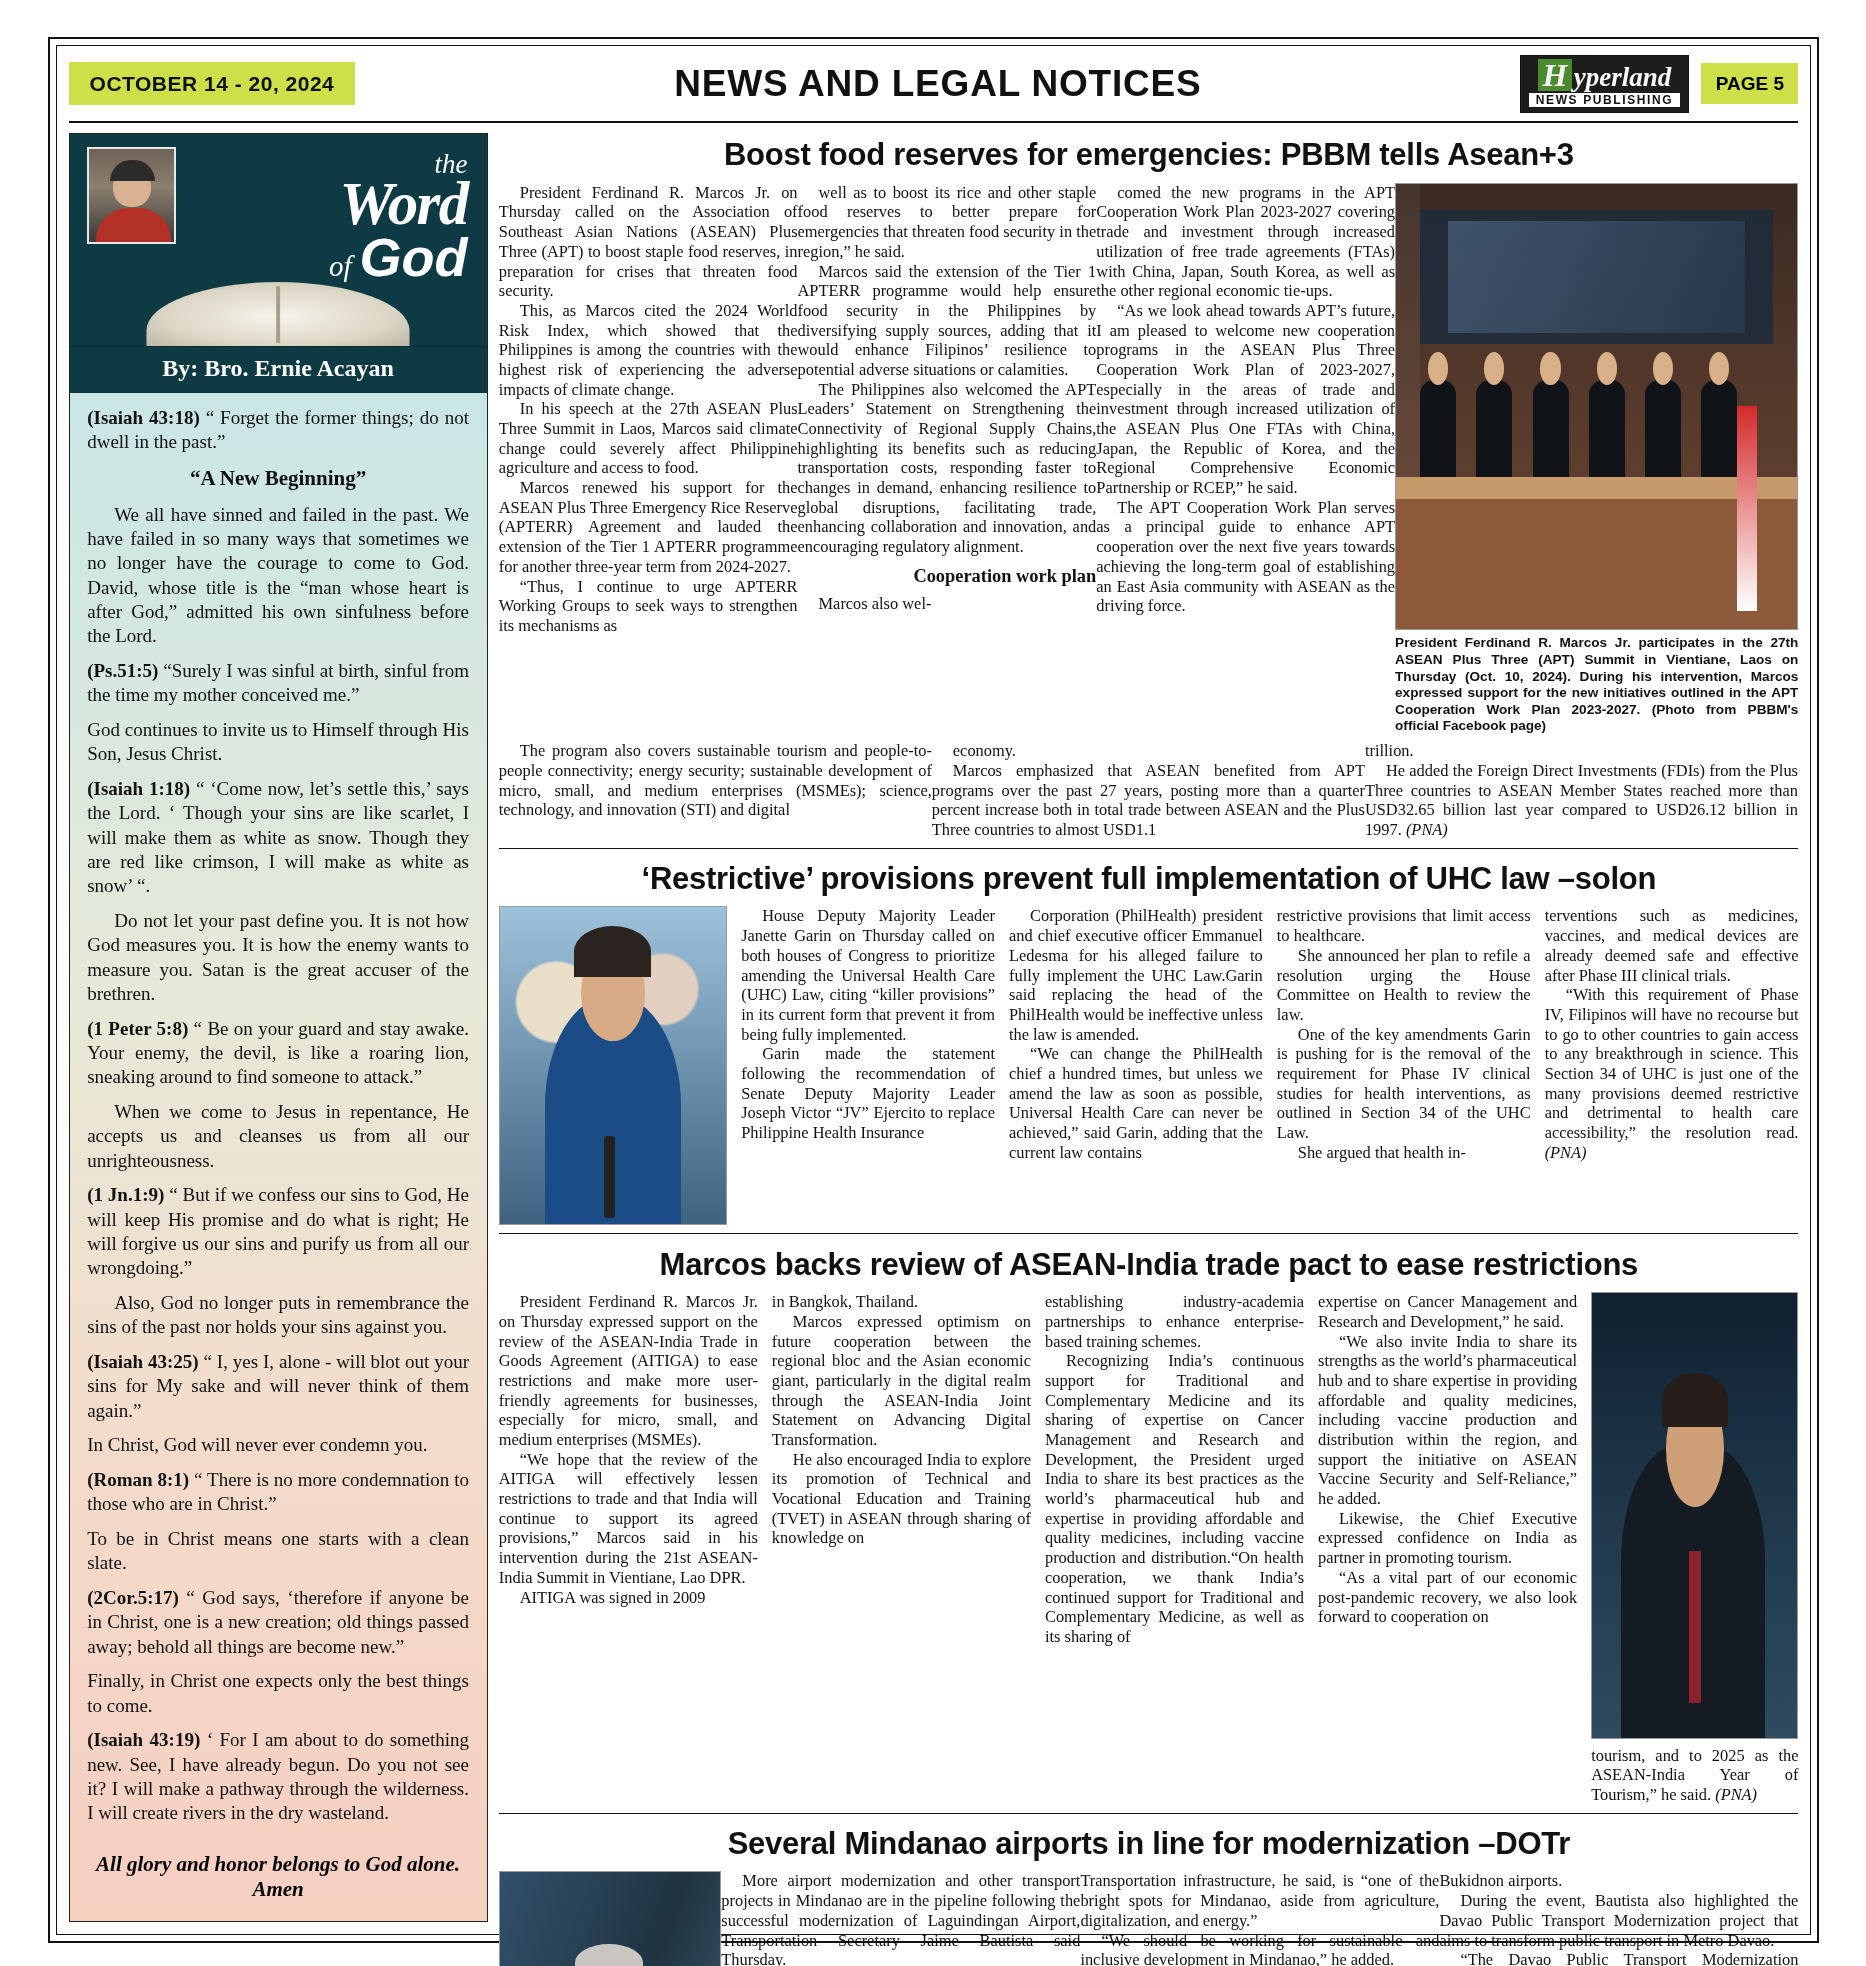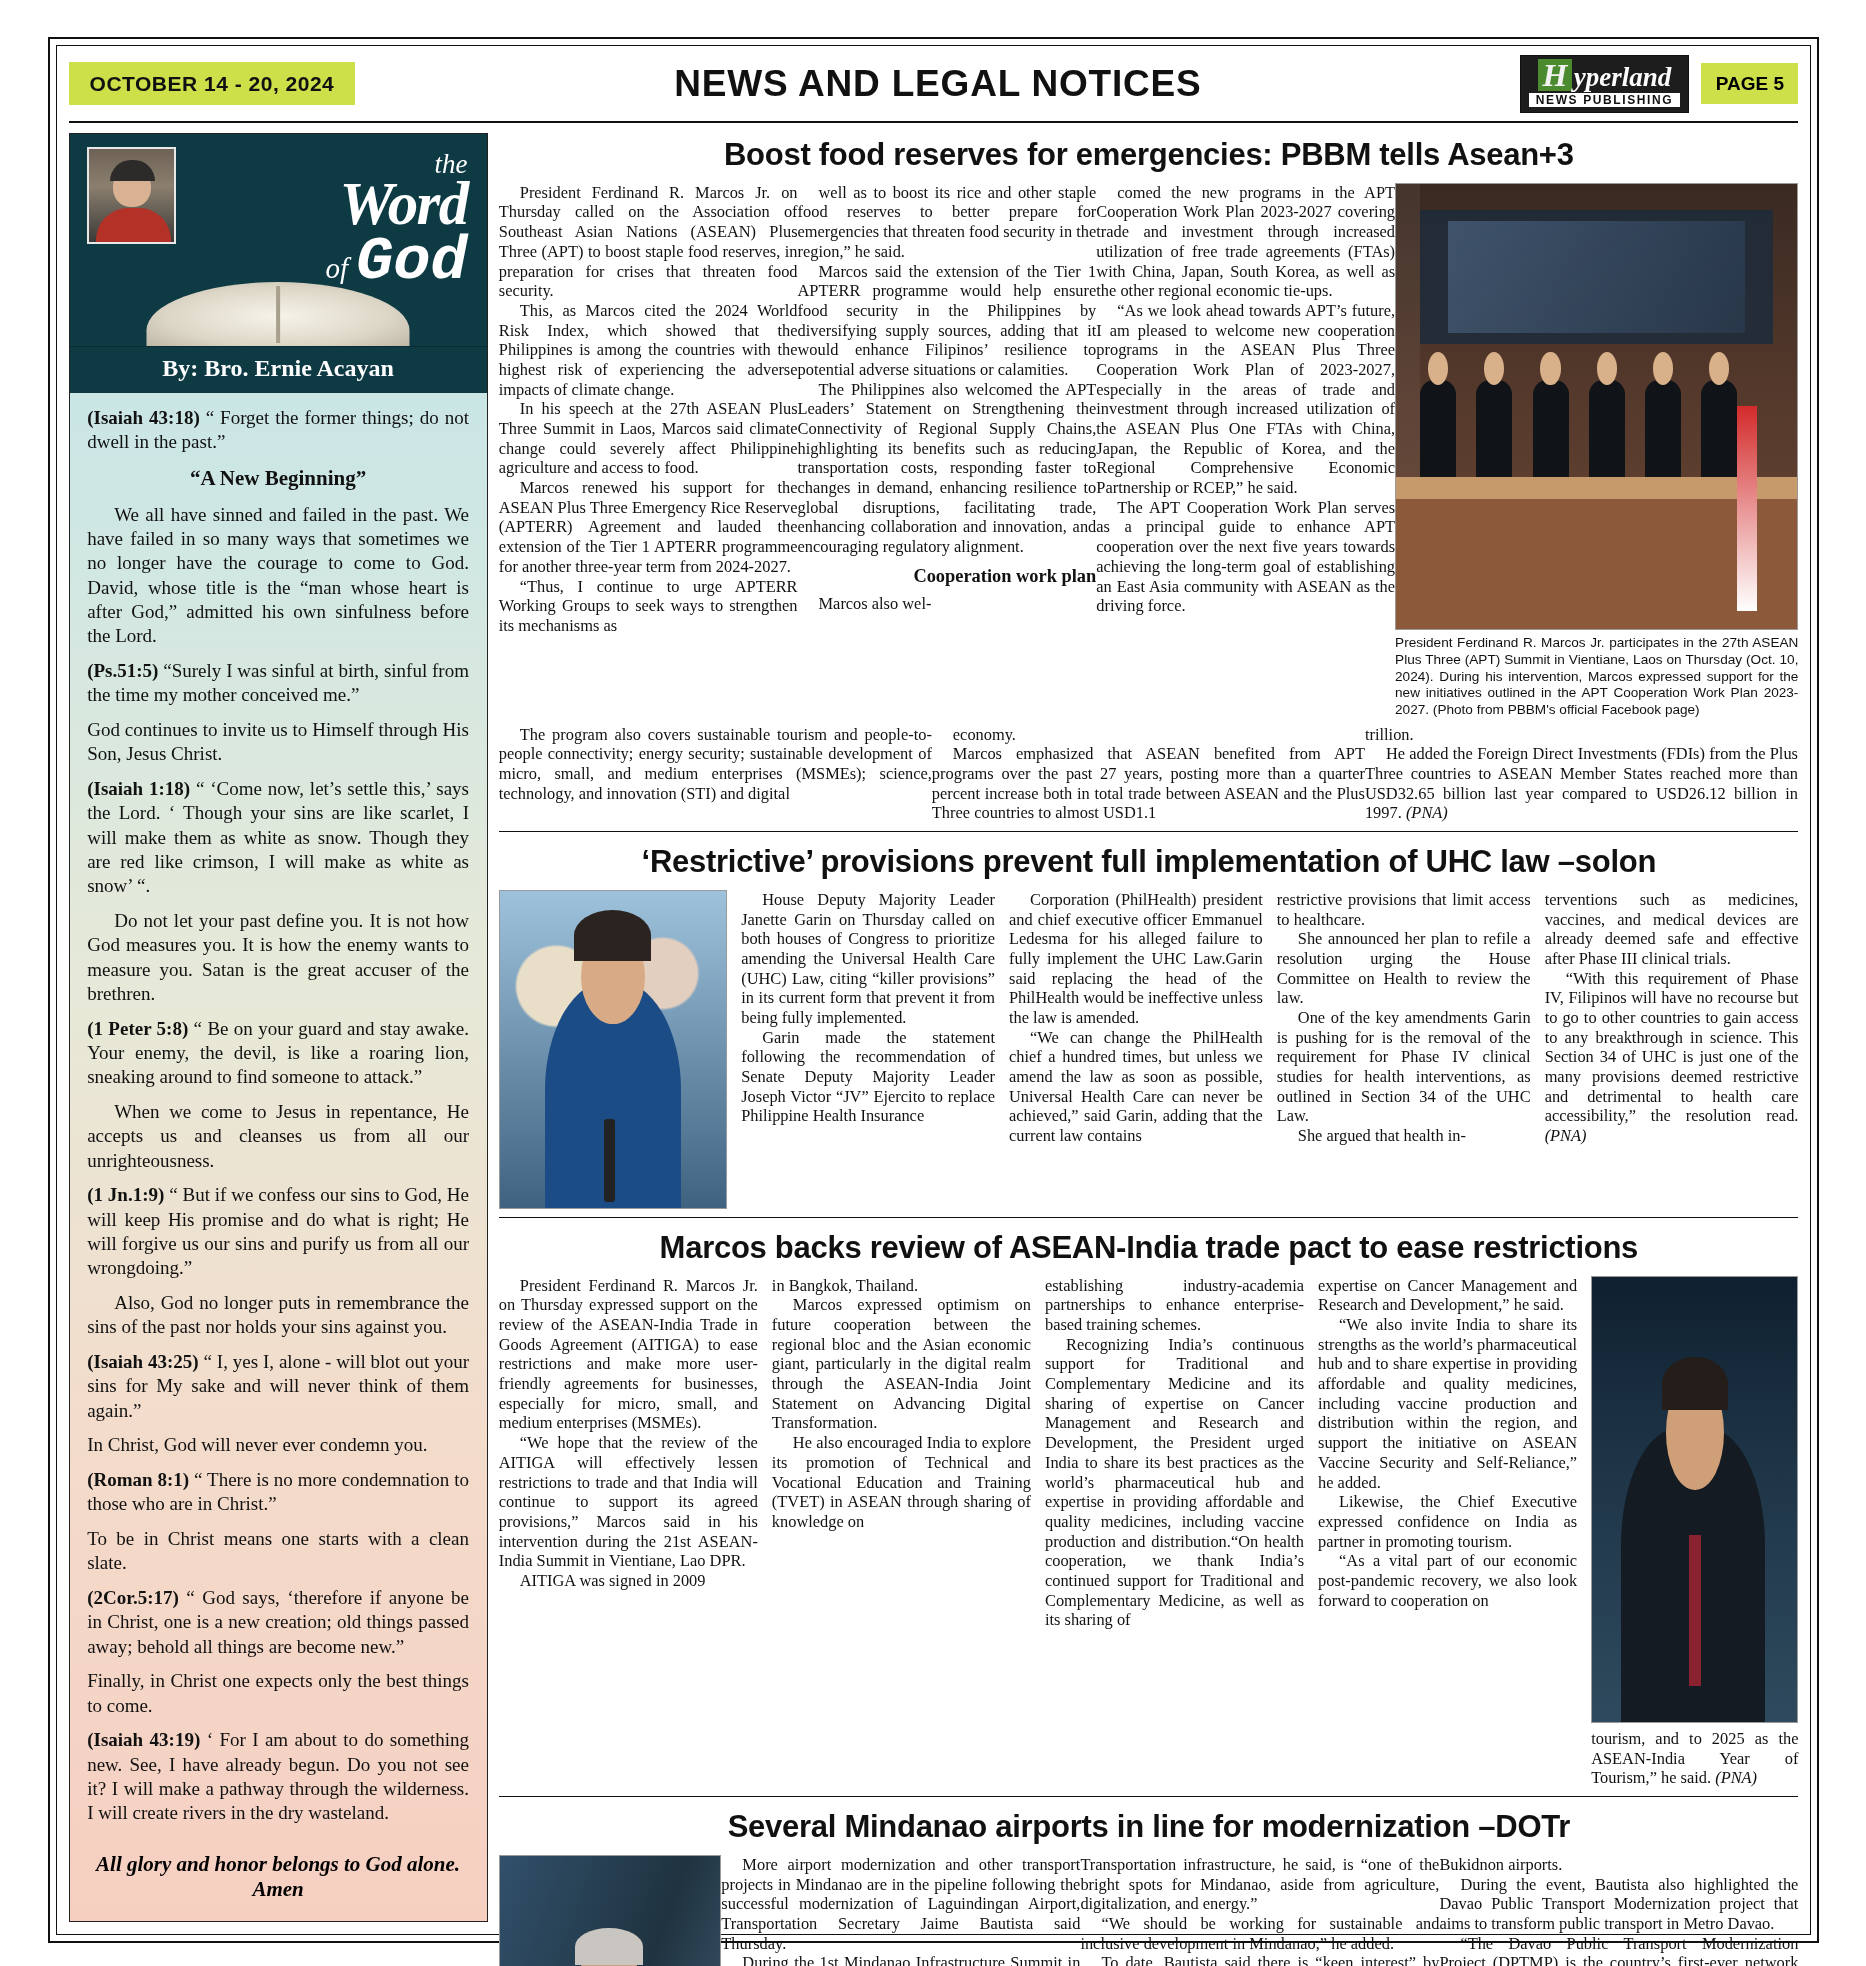--- a/index.html
+++ b/index.html
@@ -187,24 +187,24 @@
     letter-spacing: -1.6px;
     margin-left: 12px;
   }
   .wog-of {
     font-family: "Liberation Serif", serif;
     font-style: italic;
     font-size: 29px;
     margin-right: 4.8px;
   }
   .wog-god {
-    font-family: Liberation Mono, monospace;
-    font-style: italic;
-    font-weight: bold;
-    font-size: 62px;
+    font-family: Liberation Sans, sans-serif;
+    font-style: italic;
+    font-weight: bold;
+    font-size: 54px;
   }
   .book {
     position: absolute;
     left: 50%; transform: translateX(-50%);
     bottom: -4.8px;
     width: 263px; height: 69px;
     background: radial-gradient(ellipse at center, #f6f3ea 0%, #dcd6c6 60%, #b8b0a0 100%);
     border-radius: 50% 50% 4.8px 4.8px / 70% 70% 4.8px 4.8px;
   }
   .book:after {
@@ -282,21 +282,21 @@
   }
 
   
   .photo {
     position: relative;
     overflow: hidden;
     border: 0.8px solid #999;
   }
   .caption {
     font-family: "Liberation Sans", sans-serif;
-    font-weight: normal;
+    font-weight: bold;
     font-size: 13.6px;
     line-height: 1.22;
     text-align: justify;
     margin-top: 5.6px;
     color: #111;
   }
 
   
   .p1 { height: 447px; background: linear-gradient(180deg,#2a1f1c 0%,#4a2d23 35%,#6d4432 70%,#8d5a3c 100%); }
   .p1 .wall { position:absolute; inset:0; background:

